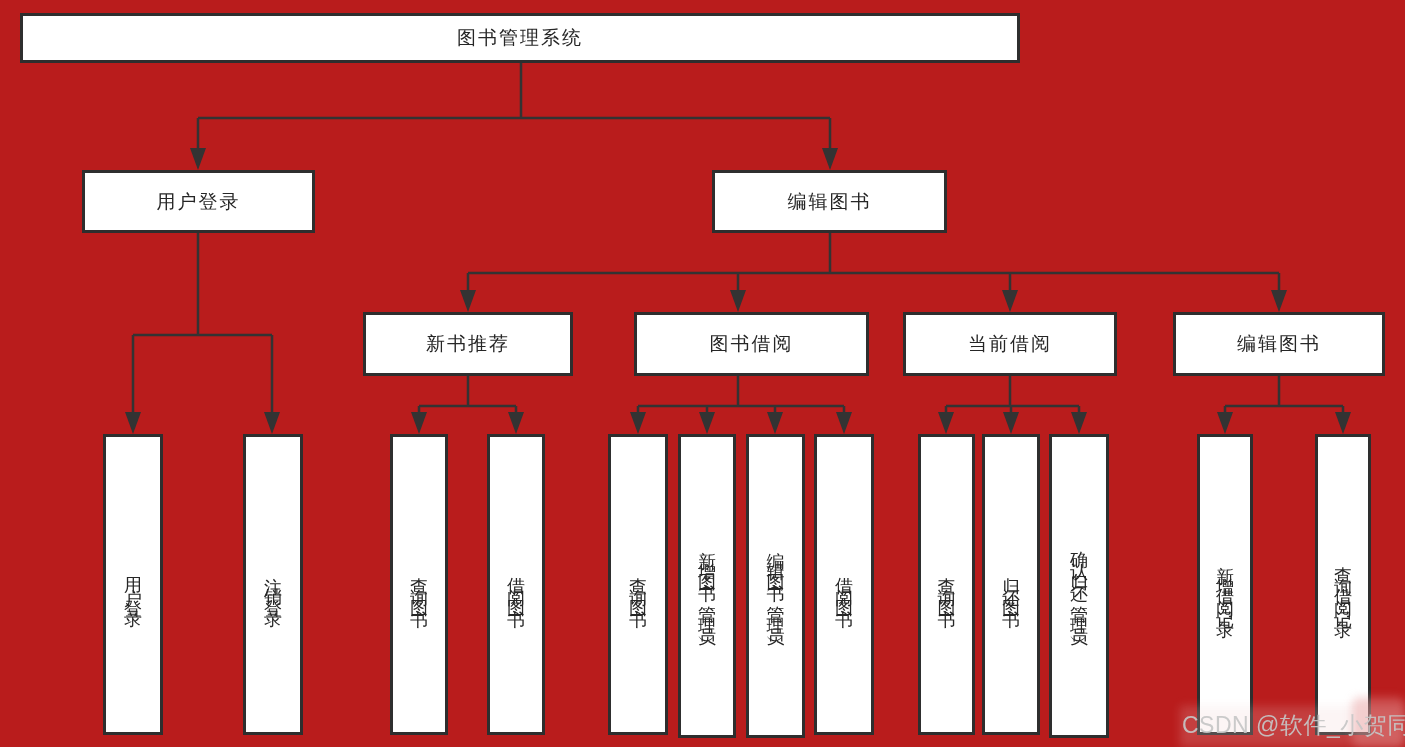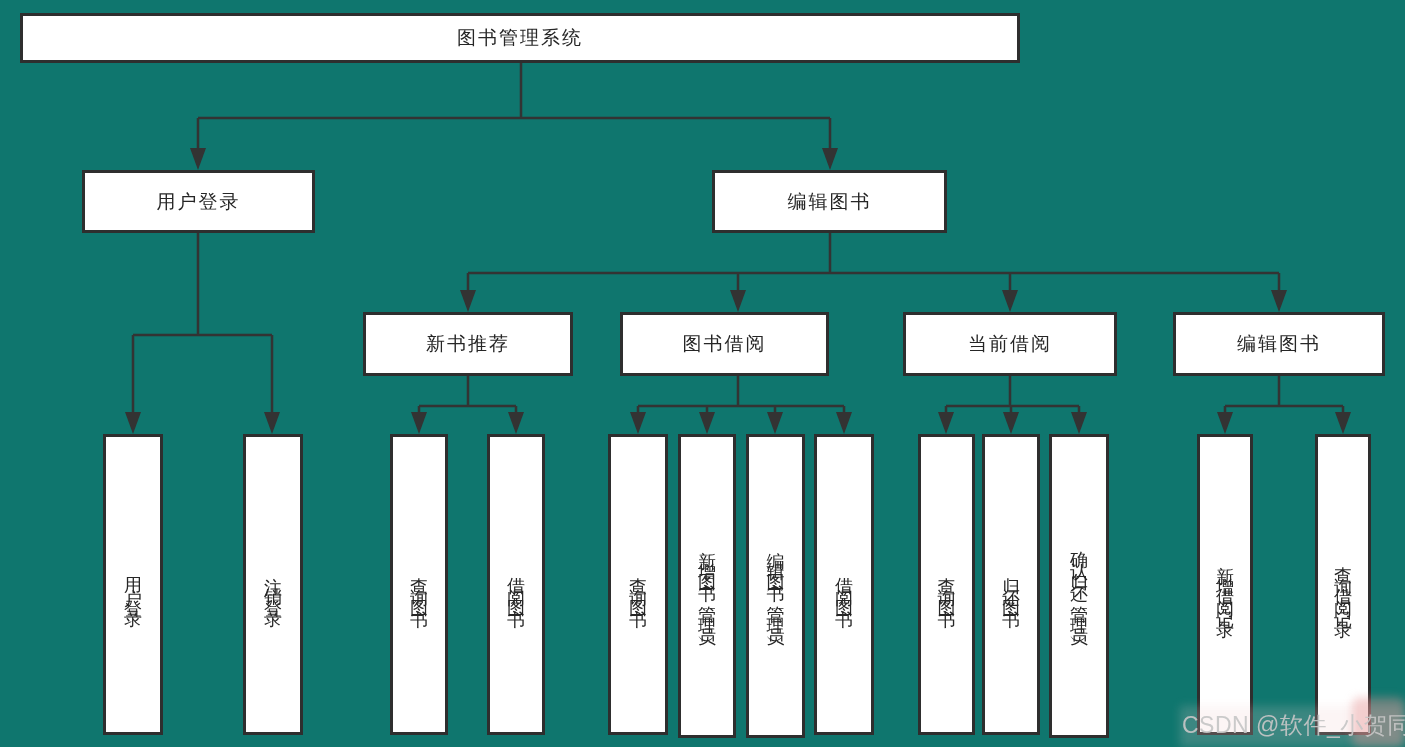--- a/index.html
+++ b/index.html
@@ -1,17 +1,17 @@
 <!DOCTYPE html>
 <html><head>
 <meta charset="utf-8">
 <style>
   html,body{margin:0;padding:0;background:#ffffff;}
   .canvas{
-    position:relative;width:1405px;height:747px;background:#0f766e;
+    position:relative;width:1405px;height:747px;background:#b91c1c;
     font-family:"Liberation Sans","DejaVu Sans",sans-serif;overflow:hidden;
   }
   .connector-layer{position:absolute;left:0;top:0;z-index:0;}
   .connector-layer path{fill:none;stroke:#333333;stroke-width:2.5px;}
   .connector-layer polygon{fill:#333333;stroke:none;}
   .node{
     position:absolute;background:#ffffff;border:3px solid #2e2e2e;
     display:flex;align-items:center;justify-content:center;
     box-sizing:border-box;color:#262626;z-index:1;
   }
@@ -81,21 +81,21 @@
   <div class="node h" style="left:82px;top:170px;width:233px;height:63px;">
     <span class="label">用户登录</span>
   </div>
   <div class="node h" style="left:712px;top:170px;width:235px;height:63px;">
     <span class="label">编辑图书</span>
   </div>
 
   <div class="node h" style="left:363px;top:312px;width:210px;height:64px;">
     <span class="label">新书推荐</span>
   </div>
-  <div class="node h" style="left:620px;top:312px;width:209px;height:64px;">
+  <div class="node h" style="left:634px;top:312px;width:235px;height:64px;">
     <span class="label">图书借阅</span>
   </div>
   <div class="node h" style="left:903px;top:312px;width:214px;height:64px;">
     <span class="label">当前借阅</span>
   </div>
   <div class="node h" style="left:1173px;top:312px;width:212px;height:64px;">
     <span class="label">编辑图书</span>
   </div>
 
   <div class="node v" style="left:103px;top:434px;width:60px;height:301px;">

